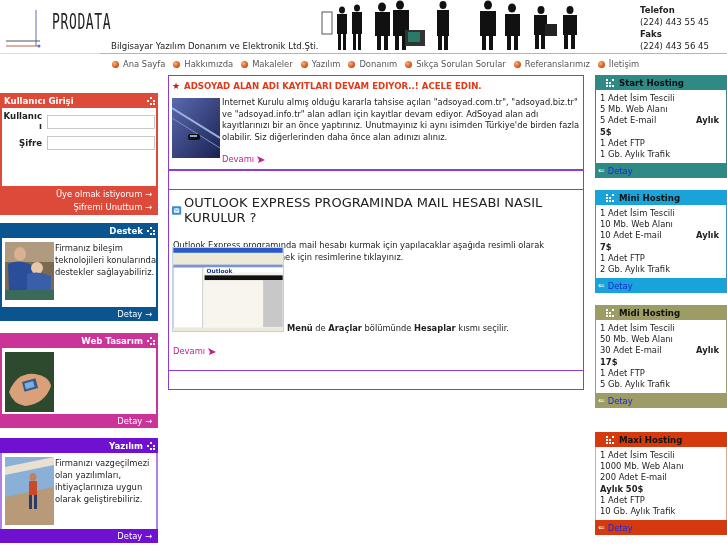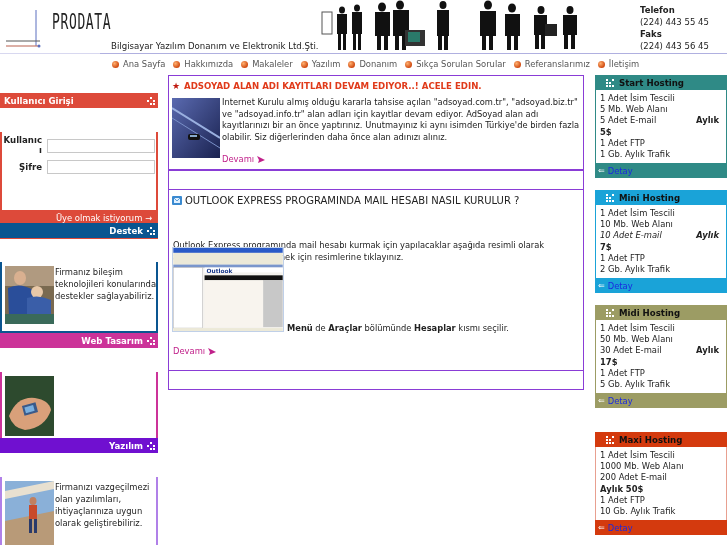--- a/index.html
+++ b/index.html
@@ -21,21 +21,21 @@
   .nav-item { display: flex; align-items: center; margin-right: 8px; }
   .nav-dot { width: 7px; height: 7px; border-radius: 50%; background: radial-gradient(circle at 35% 35%, #ffb070, #d04a10 70%); margin-right: 4px; }
 
   
   .lbox { position: absolute; left: 0; width: 158px; }
   .lbox-head { height: 15px; display: flex; align-items: center; justify-content: space-between; padding: 0 3px 0 4px; color: #fff; font-weight: bold; font-size: 8.6px; margin-top: 18px; }
   .lbox-head.right { justify-content: flex-end; gap: 4px; }
   .grid-icon { width: 8px; height: 8px; display: grid; grid-template-columns: repeat(3, 2px); gap: 1px; }
   .grid-icon span { width: 2px; height: 2px; background: #fff; }
   .grid-icon span.off { background: transparent; }
-  .lbox-body { background: #fff; border-left: 2px solid; border-right: 2px solid; position: relative; margin-top: 24px; }
+  .lbox-body { background: #fff; border-left: 2px solid; border-right: 2px solid; position: relative; }
   .lbox-foot { color: #fff; font-size: 8.4px; text-align: right; padding-right: 6px; }
 
   .login .lbox-head, .login .lbox-foot { background: #dd4a3a; }
   .login .lbox-body { border-color: #dd4a3a; height: 78px; }
   .login-row { position: absolute; left: 0; display: flex; }
   .login-label { width: 43px; text-align: right; font-weight: bold; font-size: 8.6px; line-height: 10px; padding-right: 3px; }
   .login-input { position: absolute; left: 45px; width: 108px; height: 14px; border: 1px solid #c8c8c8; background: #fff; }
 
   .svc-text { position: absolute; left: 53px; top: 4px; font-size: 8.4px; line-height: 12px; color: #222; width: 104px; }
   .svc-img { position: absolute; left: 3px; top: 4px; width: 49px; height: 58px; }
@@ -323,21 +323,21 @@
   </div>
   <div class="spacer-box" style="top:170px; height:20px;"></div>
 
   <div class="article" style="top:189px; height:182px;">
     <div style="position:absolute; left:3px; top:5px; display:flex; align-items:center; gap:2px;">
       <svg width="11" height="11" viewBox="0 0 11 11">
         <rect x="0" y="1" width="10" height="9" rx="1" fill="#3a8ad0"></rect>
         <path d="M2 3 L8 3 L8 8 L2 8 Z" fill="#e0f0ff"></path>
         <path d="M2 3 L5 6 L8 3" stroke="#3a8ad0" fill="none" stroke-width="0.8"></path>
       </svg>
-      <span style="font-size:10px; color:#222;">OUTLOOK EXPRESS PROGRAMINDA MAIL HESABI NASIL KURULUR ?</span>
+      <span style="font-size:13px; color:#222;">OUTLOOK EXPRESS PROGRAMINDA MAIL HESABI NASIL KURULUR ?</span>
     </div>
     <div class="art-text" style="position:absolute; left:4px; top:26px; width:400px;margin-top:24px;">Outlook Express programında mail hesabı kurmak için yapılacaklar aşağıda resimli olarak anlatılmıştır. Daha iyi görmek için resimlerine tıklayınız.</div>
     <svg style="position:absolute; left:3px; top:57px; width:112px; height:85px; border:1px solid #c0d0e8;" viewBox="0 0 112 85">
       <rect width="112" height="85" fill="#f4f2ee"></rect>
       <rect width="112" height="5" fill="#2a5ac8"></rect>
       <rect x="0" y="5" width="112" height="12" fill="#ece9d8"></rect>
       <rect x="0" y="17" width="112" height="3" fill="#7a96cc"></rect>
       <rect x="0" y="20" width="30" height="62" fill="#fff" stroke="#aaa" stroke-width="0.5"></rect>
       <rect x="32" y="20" width="80" height="5" fill="#fff"></rect>
       <text x="34" y="26" font-size="6" font-family="DejaVu Sans, sans-serif" fill="#1a3a8a" font-weight="bold">Outlook</text>
@@ -398,21 +398,21 @@
           <span class="off"></span>
           <span></span>
           <span></span>
           <span></span>
         </span>
       <span>Mini Hosting</span>
     </div>
     <div class="hbox-body" style="border-color:#1aa3d8;">
       <div>1 Adet İsim Tescili</div>
       <div>10 Mb. Web Alanı</div>
-      <div style="position:relative;font-style:italic;"><span>10 Adet E-mail</span><span class="aylik-r">Aylık</span></div>
+      <div style="position:relative;"><span>10 Adet E-mail</span><span class="aylik-r">Aylık</span></div>
       <div class="bold">7$</div>
       <div>1 Adet FTP</div>
       <div>2 Gb. Aylık Trafik</div>
     </div>
     <div class="hbox-foot" style="background:#1aa3d8;">
       <span class="arr">⇐</span>
         <span>Detay</span>
     </div>
   </div>
 

